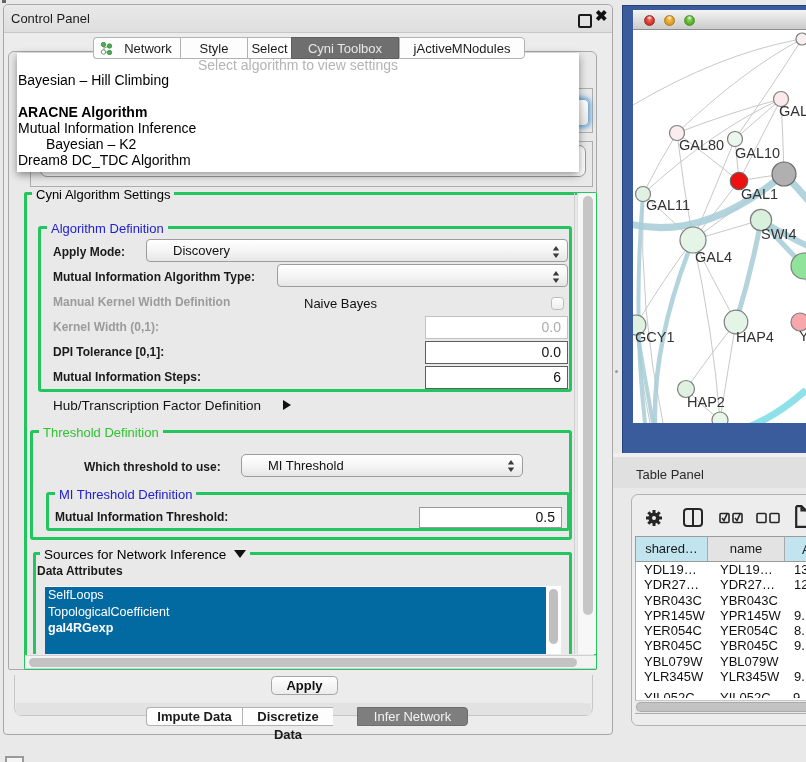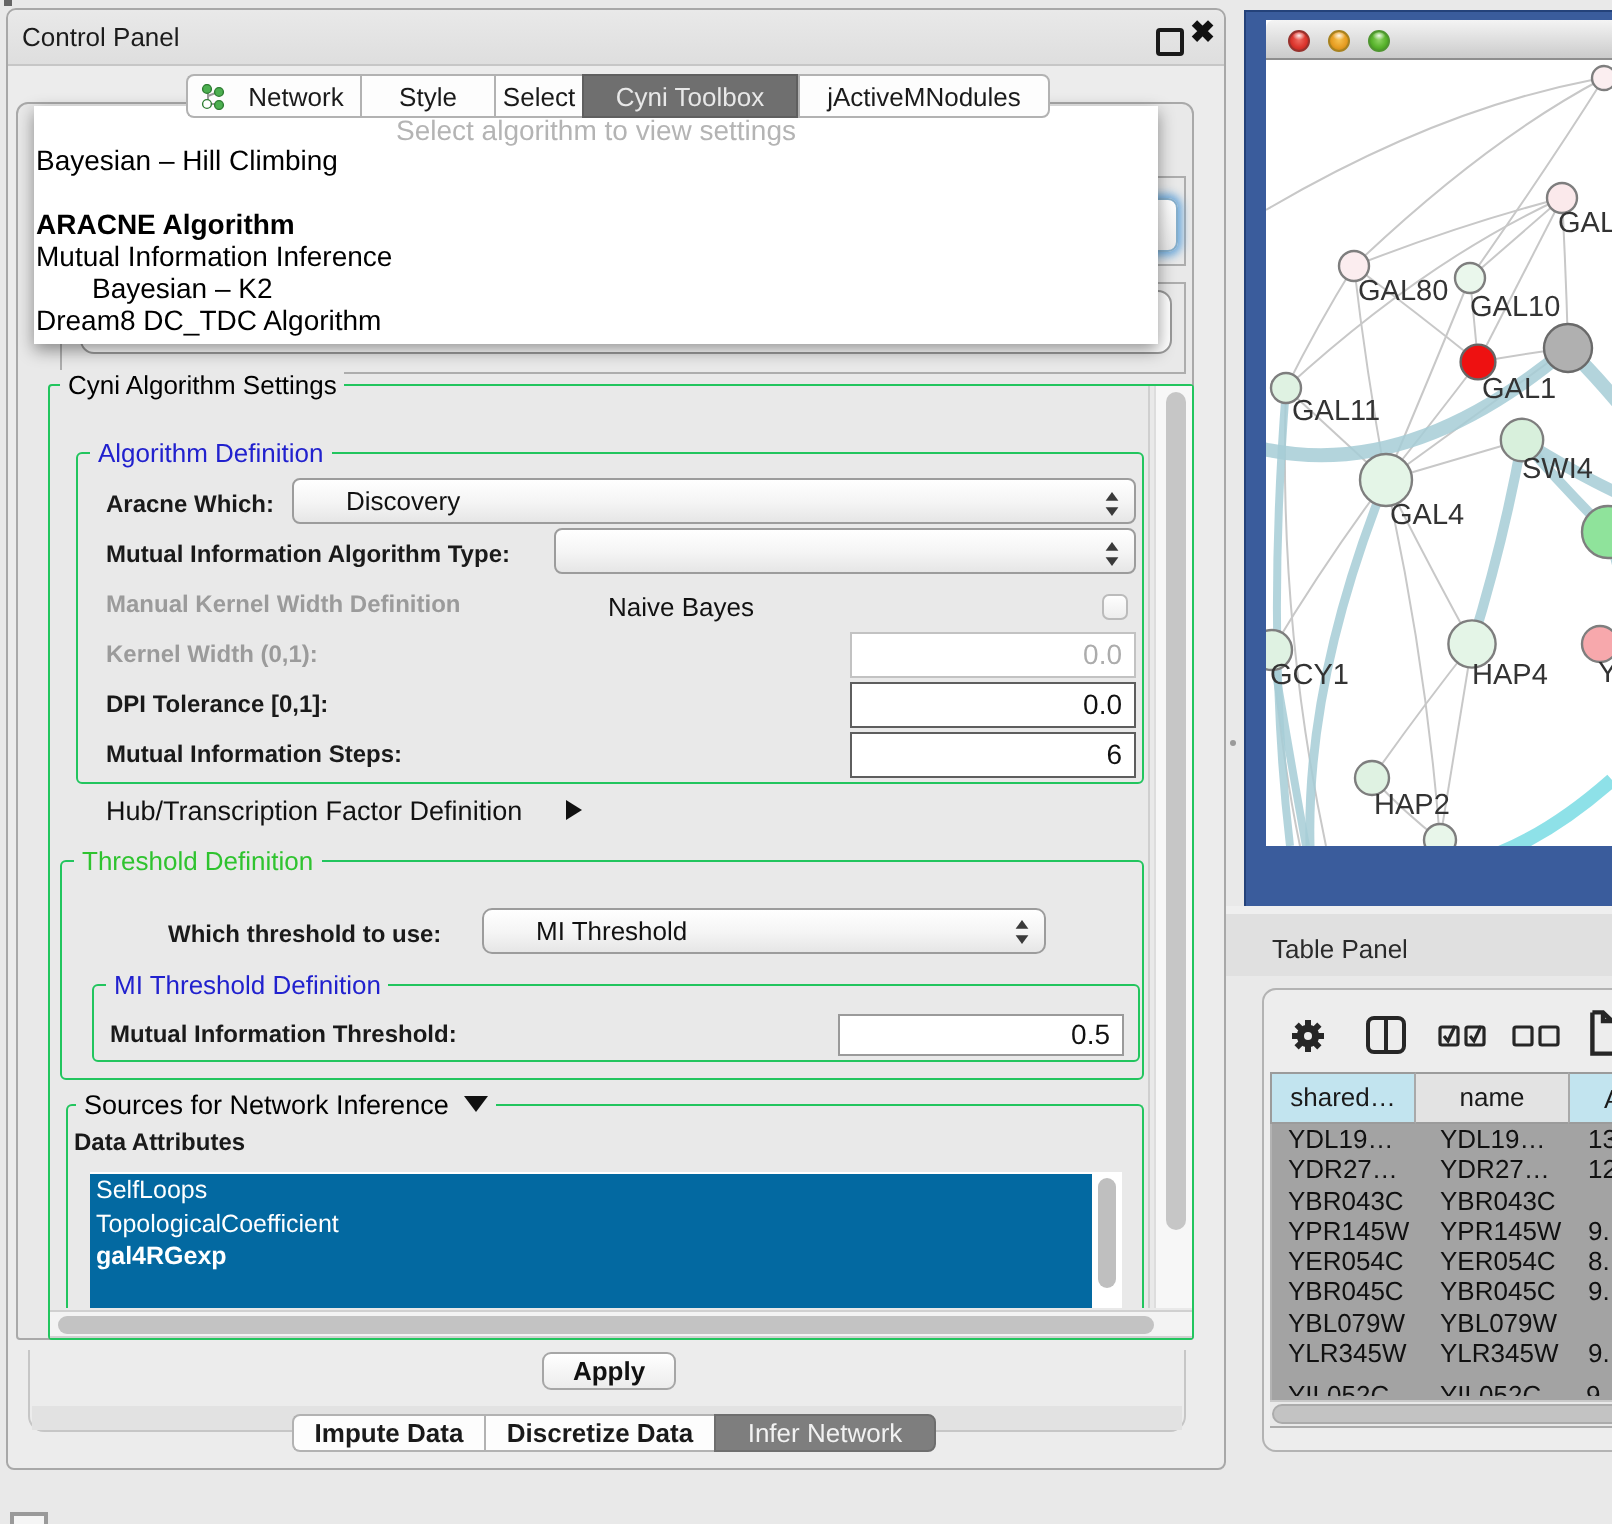--- a/index.html
+++ b/index.html
@@ -7,21 +7,21 @@
 .abs{position:absolute;}
 
 #cp{left:3px;top:4px;width:610px;height:731px;background:#ECECEC;border:1px solid #A8A8A8;border-radius:5px 5px 4px 4px;box-sizing:border-box;}
 #cp-title{left:0;top:0;width:100%;height:27px;background:linear-gradient(#E9E9E9,#DEDEDE);border-bottom:1px solid #C6C6C6;border-radius:5px 5px 0 0;}
 #cp-title .txt{position:absolute;left:7px;top:0;line-height:27px;font-size:13px;color:#1C1C1C;}
 .cp-float{left:574px;top:9px;width:10px;height:10px;border:2px solid #1A1A1A;border-radius:2px;}
 .cp-close{left:591px;top:2px;font-size:15px;font-weight:bold;color:#111;}
 
 .seg{z-index:6;box-sizing:border-box;border:1px solid #B2B2B2;background:#FDFDFD;font-size:13px;color:#1A1A1A;text-align:center;}
 
-.grp{box-sizing:border-box;border:1px solid #22c55e;border-radius:3px;}
+.grp{box-sizing:border-box;border:3px solid #22c55e;border-radius:3px;}
 .grp>span{position:absolute;top:-8px;left:8px;background:#E9E9E9;padding:0 4px;font-size:13px;line-height:15px;white-space:nowrap;}
 .lbl{font-size:12px;font-weight:bold;color:#1A1A1A;white-space:nowrap;}
 .dis{color:#9B9B9B;}
 .fld{box-sizing:border-box;background:#FFF;font-size:14px;color:#111;text-align:right;padding:0 6px 0 0;}
 .combo{box-sizing:border-box;border:1px solid #9C9C9C;border-radius:4px;background:linear-gradient(#FFFFFF,#F4F4F4 55%,#E6E6E6);font-size:13px;color:#111;}
 .combo .ct{position:absolute;left:26px;top:0;}
 .combo svg{position:absolute;right:7px;}
 
 #dd{left:17px;top:53px;z-index:5;width:562px;height:119px;background:#FFF;box-shadow:0 3px 8px rgba(0,0,0,0.42);}
 #dd div{position:absolute;left:1px;height:16px;line-height:16px;font-size:14px;color:#000;white-space:nowrap;}
@@ -72,21 +72,21 @@
   <span style="left:5px;">Cyni Algorithm Settings</span>
 </div>
 
 <div class="abs" style="left:574px;top:193px;width:1px;height:461px;background:#CFCFCF;"></div>
 <div class="abs" style="left:577px;top:193px;width:19px;height:461px;background:#F7F7F7;border-left:1px solid #DDD;box-sizing:border-box;"></div>
 <div class="abs" style="left:583px;top:196px;width:10px;height:419px;background:#C6C6C6;border-radius:5px;"></div>
 
 <div class="abs grp" style="left:38px;top:226px;width:534px;height:166px;">
   <span style="left:6px;color:#2121CE;">Algorithm Definition</span>
 </div>
-<div class="abs lbl" style="left:53px;top:245px;">Aracne Which:</div>
+<div class="abs lbl" style="left:53px;top:245px;">Apply Mode:</div>
 <div class="abs combo" style="left:146px;top:239px;width:422px;height:23px;">
   <span class="ct" style="line-height:22px;">Discovery</span>
   <svg width="8" height="12" viewBox="0 0 8 12" style="top:5.5px;">
       <path d="M4 0 L7.2 4.4 L0.8 4.4 Z" fill="#3A3A3A"></path>
       <path d="M4 12 L7.2 7.6 L0.8 7.6 Z" fill="#3A3A3A"></path>
     </svg>
 </div>
 <div class="abs lbl" style="left:53px;top:270px;">Mutual Information Algorithm Type:</div>
 <div class="abs combo" style="left:277px;top:264px;width:291px;height:23px;">
   <span class="ct" style="line-height:22px;margin-top:28px;">Naive Bayes</span>
@@ -137,21 +137,21 @@
 <div class="abs" style="left:549px;top:589px;width:9px;height:55px;background:#BFBFBF;border-radius:4.5px;"></div>
 
 <div class="abs" style="left:25px;top:655px;width:571px;height:14px;background:#F3F3F3;border-top:1px solid #D0D0D0;border-bottom:1px solid #D0D0D0;box-sizing:border-box;"></div>
 <div class="abs" style="left:29px;top:658px;width:548px;height:9px;background:#C3C3C3;border-radius:4.5px;"></div>
 
 <div class="abs" style="left:271px;top:676px;width:67px;height:19px;border:1px solid #A6A6A6;border-radius:4.5px;background:linear-gradient(#FFF,#ECECEC);box-sizing:border-box;text-align:center;line-height:17px;font-size:13px;font-weight:bold;color:#111;">Apply</div>
 
 <div class="abs" style="left:14px;top:675px;width:579px;height:41px;border:1px solid #C6C6C6;border-top:none;border-radius:0 0 8px 8px;box-sizing:border-box;"></div>
 <div class="abs" style="left:16px;top:703px;width:575px;height:12px;background:#E2E2E2;"></div>
 <div class="abs seg" style="left:146px;top:707px;width:96px;height:19px;line-height:18px;border-radius:4px 0 0 4px;border-right:none;font-weight:bold;">Impute Data</div>
-<div class="abs seg" style="left:242px;top:707px;width:115px;height:19px;line-height:18px;border-right:none;font-weight:bold;">Discretize Data</div>
+<div class="abs seg" style="left:242px;top:707px;width:91px;height:19px;line-height:18px;border-right:none;font-weight:bold;">Discretize Data</div>
 <div class="abs seg" style="left:357px;top:707px;width:111px;height:19px;line-height:18px;border-radius:0 4px 4px 0;background:#7E7E7E;color:#F2F2F2;border-color:#6E6E6E;font-weight:normal;">Infer Network</div>
 
 <div id="dd" class="abs">
   <div style="left:0;width:562px;text-align:center;top:4px;color:#B4B4B4;">Select algorithm to view settings</div>
   <div style="top:19px;">Bayesian – Hill Climbing</div>
   <div style="top:51px;font-weight:bold;">ARACNE Algorithm</div>
   <div style="top:67px;">Mutual Information Inference</div>
   <div style="top:83px;padding-left:28px;">Bayesian – K2</div>
   <div style="top:99px;">Dream8 DC_TDC Algorithm</div>
 </div>
@@ -273,21 +273,21 @@
 <svg class="abs" style="left:795px;top:505px;" width="11" height="24" viewBox="0 0 11 24">
   <path d="M1.2 1.2 L6.5 1.2 L11 5.5 M1.2 1.2 L1.2 21.8 L11 21.8 M6.5 1.2 L6.5 5.5 L11 5.5" fill="none" stroke="#262626" stroke-width="2.2"></path>
 </svg>
 
 <div class="abs" style="left:635px;top:536px;width:73px;height:26px;background:#C2E4EF;border:1px solid #9B9B9B;border-right:1px solid #A9A9A9;box-sizing:border-box;text-align:center;line-height:24px;font-size:13px;color:#1A1A1A;">shared…</div>
 <div class="abs" style="left:708px;top:536px;width:76px;height:26px;background:#E3E3E3;border-top:1px solid #9B9B9B;border-bottom:1px solid #9B9B9B;box-sizing:border-box;text-align:center;line-height:24px;font-size:13px;color:#1A1A1A;">name</div>
 <div class="abs" style="left:784px;top:536px;width:22px;height:26px;background:#C2E4EF;border-top:1px solid #9B9B9B;border-bottom:1px solid #9B9B9B;border-left:1px solid #A9A9A9;box-sizing:border-box;overflow:hidden;">
     <span style="position:absolute;left:17px;top:5px;font-size:13px;color:#1A1A1A;">A</span>
   </div>
 
-<div class="abs" style="left:635px;top:562px;width:171px;height:138px;background:#a3a3a3;border-left:1px solid #B3B3B3;box-sizing:border-box;overflow:hidden;font-size:13px;color:#111;">
+<div class="abs" style="left:635px;top:562px;width:171px;height:138px;background:#ffffff;border-left:1px solid #B3B3B3;box-sizing:border-box;overflow:hidden;font-size:13px;color:#111;">
   <div style="position:absolute;top:0;left:8px;line-height:15.3px;">YDL19…<br>YDR27…<br>YBR043C<br>YPR145W<br>YER054C<br>YBR045C<br>YBL079W<br>YLR345W</div>
   <div style="position:absolute;top:0;left:84px;line-height:15.3px;">YDL19…<br>YDR27…<br>YBR043C<br>YPR145W<br>YER054C<br>YBR045C<br>YBL079W<br>YLR345W</div>
   <div style="position:absolute;top:0;left:158px;line-height:15.3px;">13<br>12<br>&nbsp;<br>9.<br>8.<br>9.<br>&nbsp;<br>9.</div>
   <div style="position:absolute;top:128px;left:0;width:171px;height:8px;overflow:hidden;">
     <div style="position:absolute;top:0px;left:8px;">YIL052C</div>
     <div style="position:absolute;top:0px;left:84px;">YIL052C</div>
     <div style="position:absolute;top:0px;left:157px;">9.</div>
   </div>
 </div>
 

